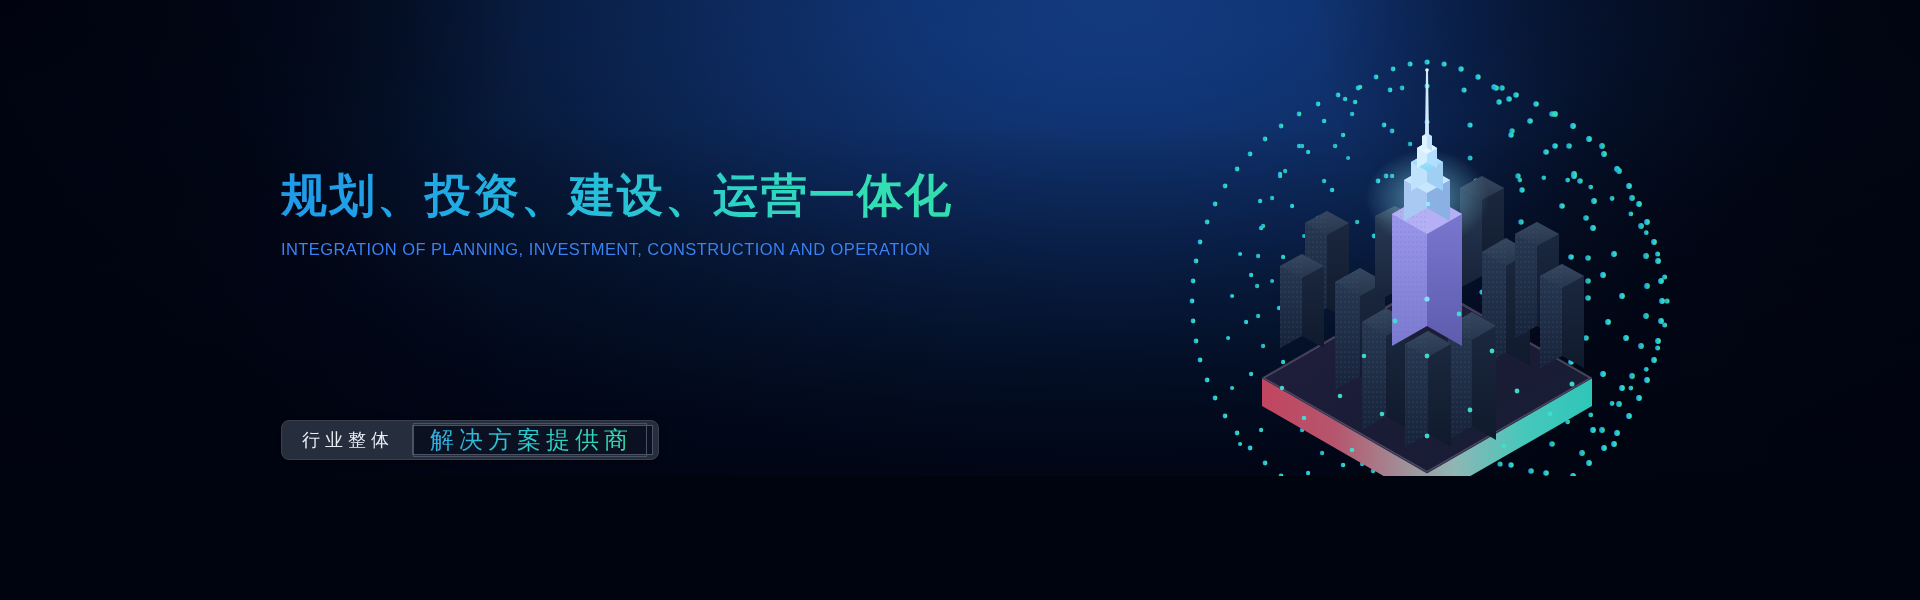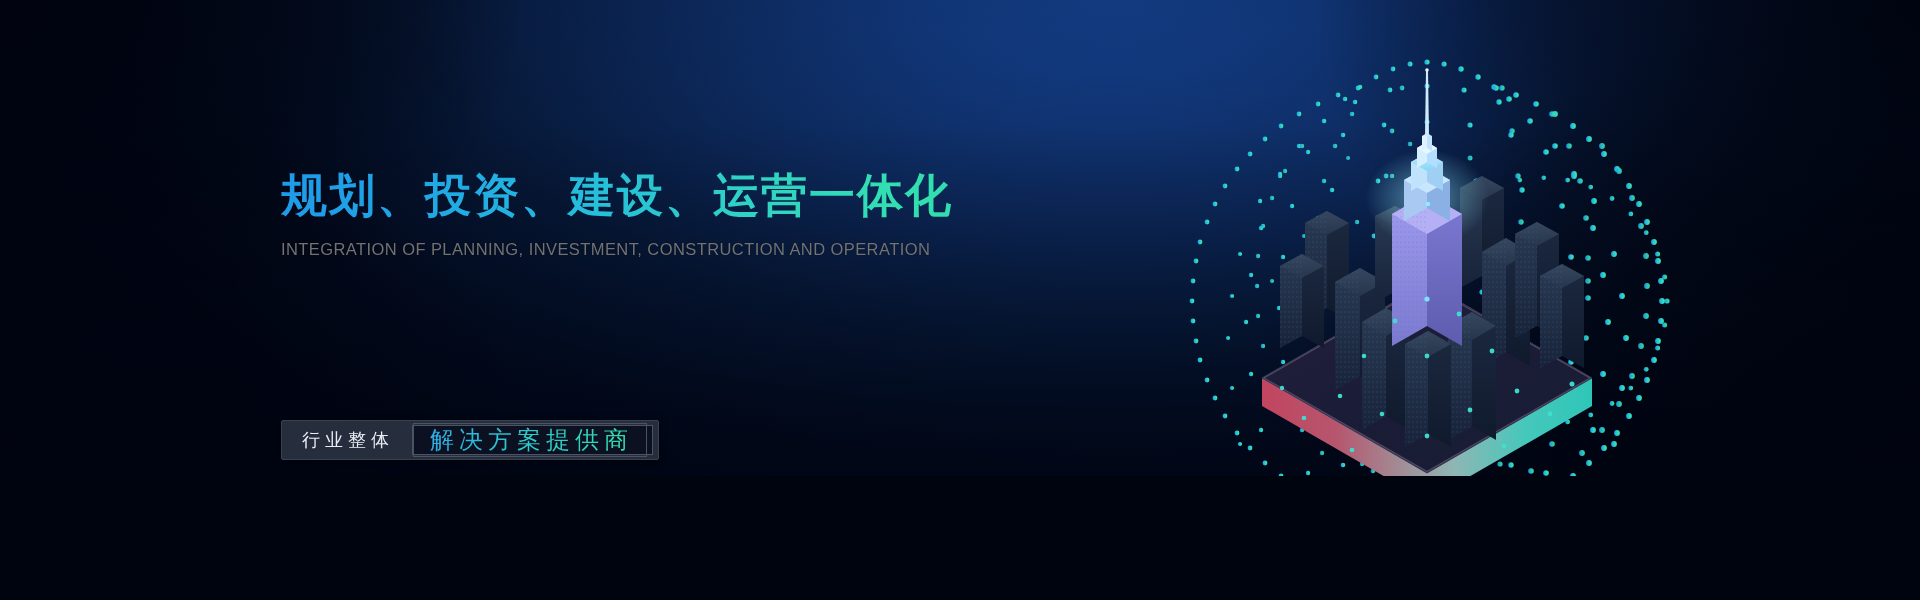--- a/index.html
+++ b/index.html
@@ -45,34 +45,34 @@
     background:linear-gradient(to right,#1f9ae8 0%,#20a6e6 18%,#25bcdc 38%,#2ed2c6 58%,#33deb2 78%,#2fd9a8 100%);
     -webkit-background-clip:text; background-clip:text;
     color:transparent; -webkit-text-fill-color:transparent;
     font-family:"DejaVu Sans","Liberation Sans",sans-serif;
   }
 
   .subhead {
     margin-top:18px;
     font-size:16.5px;
     letter-spacing:.42px;
-    color:#737373;
+    color:#3b82f6;
     white-space:nowrap;
     font-family:"Liberation Sans","DejaVu Sans",sans-serif;
     text-shadow:0 0 1px rgba(0,0,0,.6);
   }
 
   
   .badge {
     position:absolute; left:281px; top:420px;
     display:flex; align-items:stretch;
     height:40px;
     background:#262d3d;
     border:1px solid #39414f;
-    border-radius:2px;
+    border-radius:8px;
     box-shadow:0 1px 6px rgba(0,0,0,.45);
   }
   .badge-left {
     display:flex; align-items:center;
     padding:0 18px 0 20px;
     font-size:18px;
     letter-spacing:5px;
     color:#e8edf5;
     font-family:"DejaVu Sans","Liberation Sans",sans-serif;
   }

